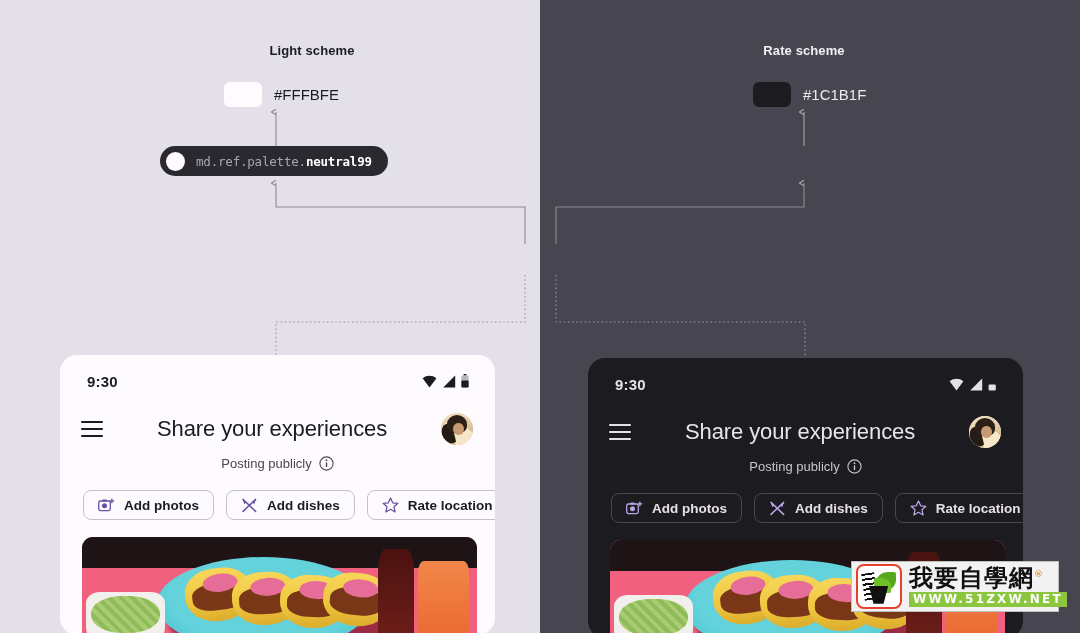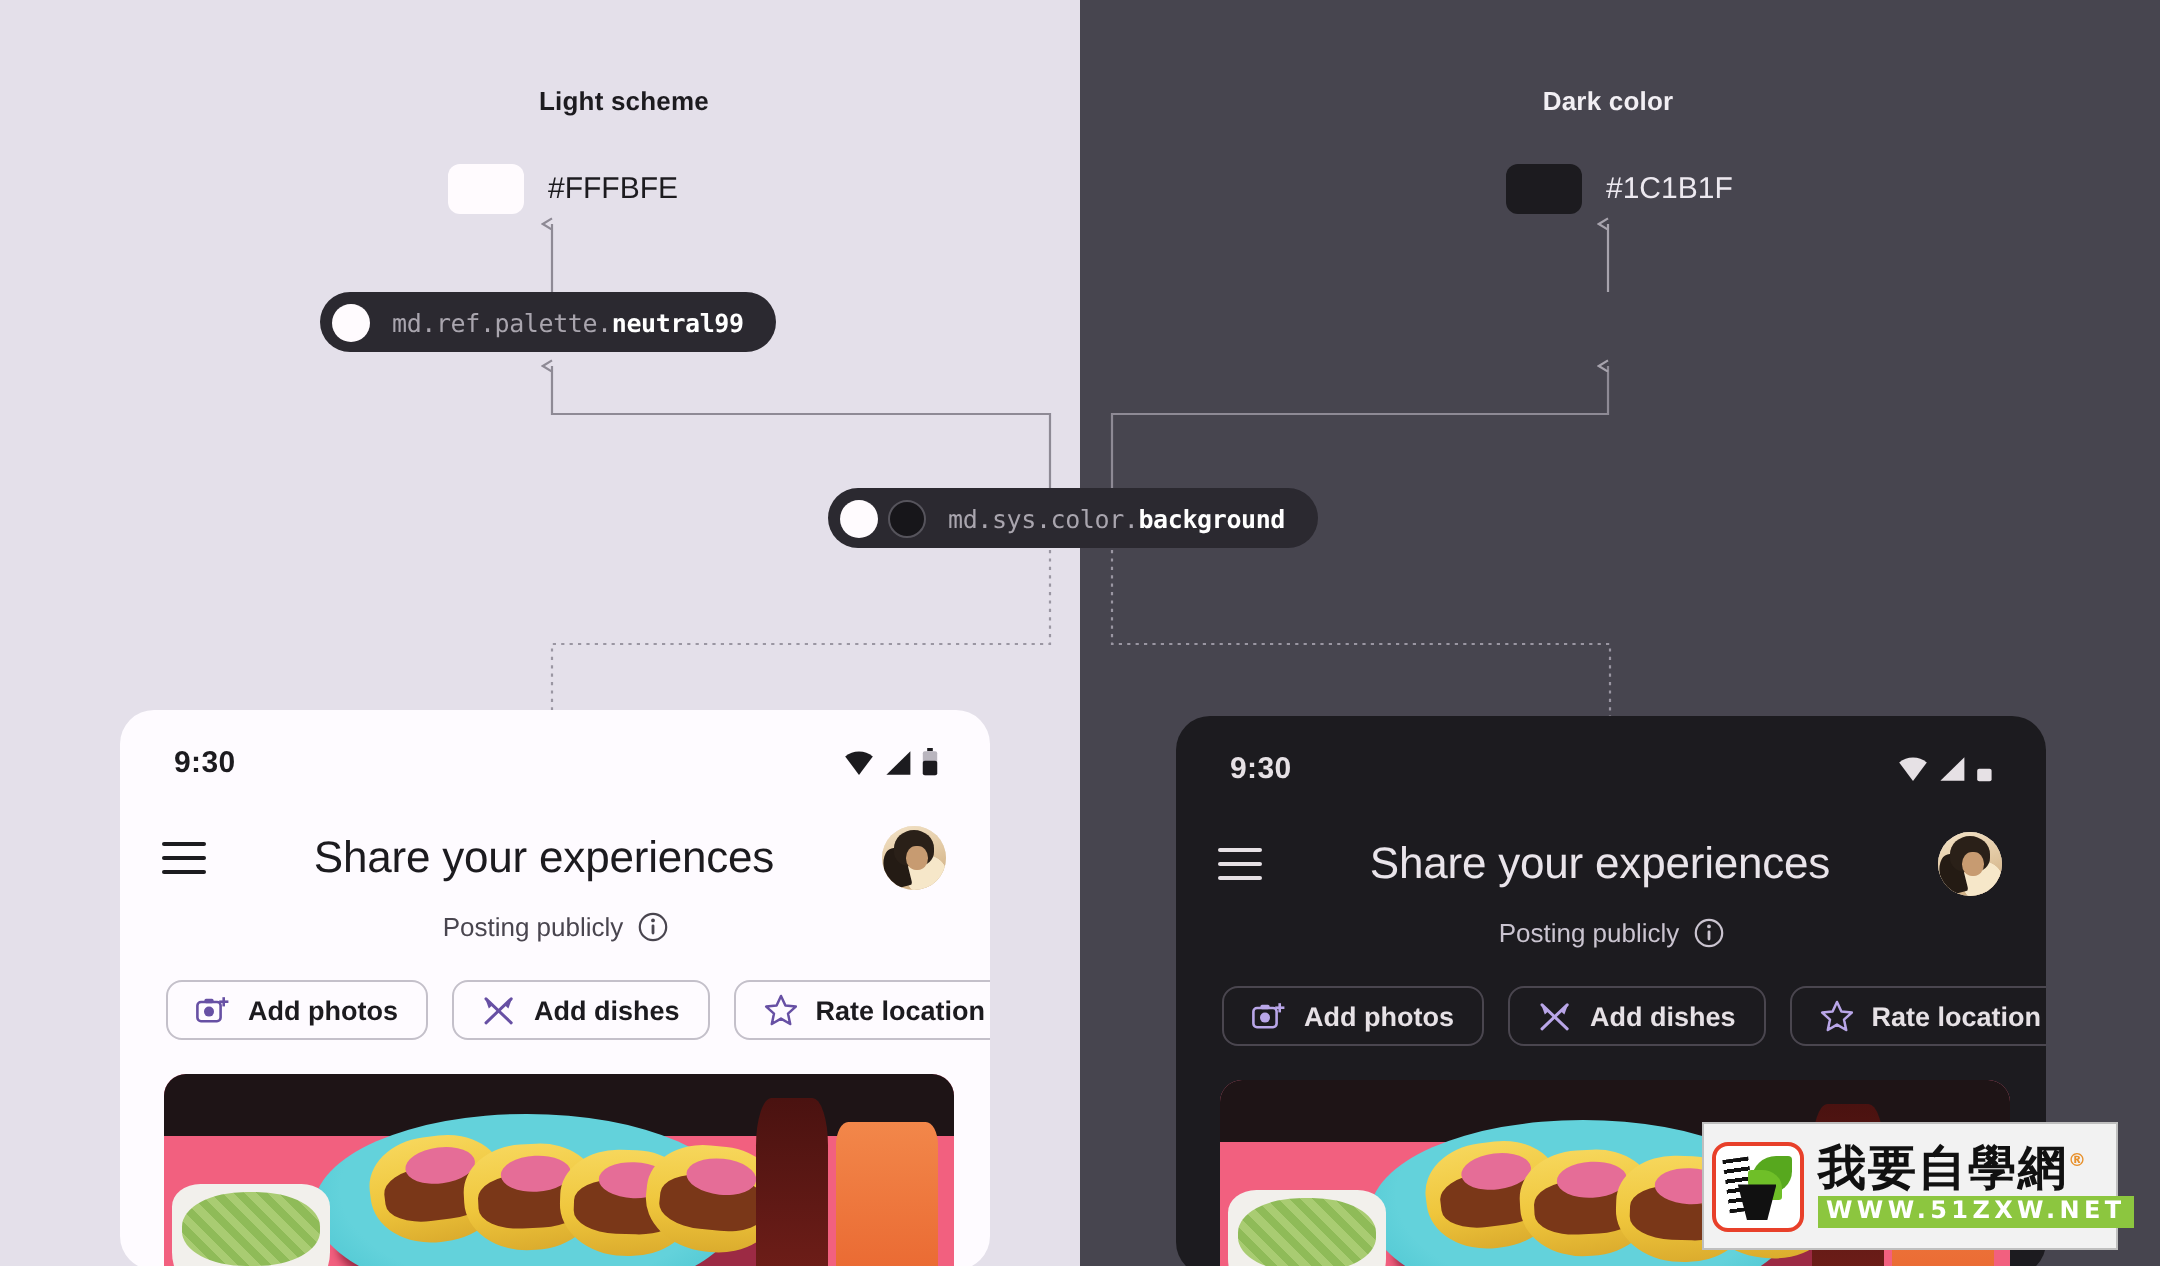--- a/index.html
+++ b/index.html
@@ -222,21 +222,21 @@
     background: linear-gradient(180deg,#F2874A 0%, #E8622C 100%); border-radius:12%; }
   .food-bottle { position:absolute; right:16%; top:10%; width:9%; height:90%;
     background: linear-gradient(180deg,#4A1210 0%, #76201A 100%); border-radius:22% 22% 6% 6%; }
 
   
   #watermark {
     position: absolute;
     left: 851px;
     top: 561px;
     width: 208px;
-    height: 64px;
+    height: 51px;
     background: #F2F2F2;
     border: 1px solid #BFBFBF;
     display: flex;
     align-items: center;
     box-sizing: border-box;
   }
   #wm-logo {
     width: 42px; height: 41px;
     margin-left: 4px;
     border: 2px solid #E8402A;
@@ -302,42 +302,37 @@
     <path d="M525,244 L525,207 L276,207 L276,183" fill="none" stroke="#8E8A95" stroke-width="1.1" marker-end="url(#arrowL)"></path>
 
     <path d="M556,244 L556,207 L804,207 L804,183" fill="none" stroke="#8E8A95" stroke-width="1.1" marker-end="url(#arrowD)"></path>
 
     <path d="M525,275 L525,322 L276,322 L276,355" fill="none" stroke="#9A96A2" stroke-width="1.1" stroke-dasharray="1.6 2.6"></path>
 
     <path d="M556,275 L556,322 L805,322 L805,358" fill="none" stroke="#9A96A2" stroke-width="1.1" stroke-dasharray="1.6 2.6"></path>
   </svg>
 
   <div class="scheme-title light">Light scheme</div>
-  <div class="scheme-title dark">Dark color</div>
+  <div class="scheme-title dark">Rate scheme</div>
 
   <div class="swatch-row light">
     <div class="swatch light"></div>
     <div class="hexlabel light">#FFFBFE</div>
   </div>
   <div class="swatch-row dark">
     <div class="swatch dark"></div>
     <div class="hexlabel dark">#1C1B1F</div>
   </div>
 
   <div class="chip chip-ref-light">
     <div class="chip-dot white"></div>
     <div class="chip-text"><span class="dim">md.ref.palette.</span><span class="hi">neutral99</span></div>
   </div>
 
 
-  <div class="chip chip-sys">
-    <div class="chip-dot white"></div>
-    <div class="chip-dot black"></div>
-    <div class="chip-text"><span class="dim">md.sys.color.</span><span class="hi">background</span></div>
-  </div>
 
   <div class="phone light">
     <div class="statusbar">
       <div class="clock">9:30</div>
       <div class="sysicons">
         <svg width="15" height="13" viewBox="0 0 15 13">
           <path d="M7.5,12.5 L0.6,3.2 A11,11 0 0 1 14.4,3.2 Z" fill="#1C1B1F"></path>
         </svg>
         <svg width="14" height="13" viewBox="0 0 14 13">
           <path d="M13.2,0.6 L13.2,12.4 L1.2,12.4 Z" fill="#1C1B1F"></path>

